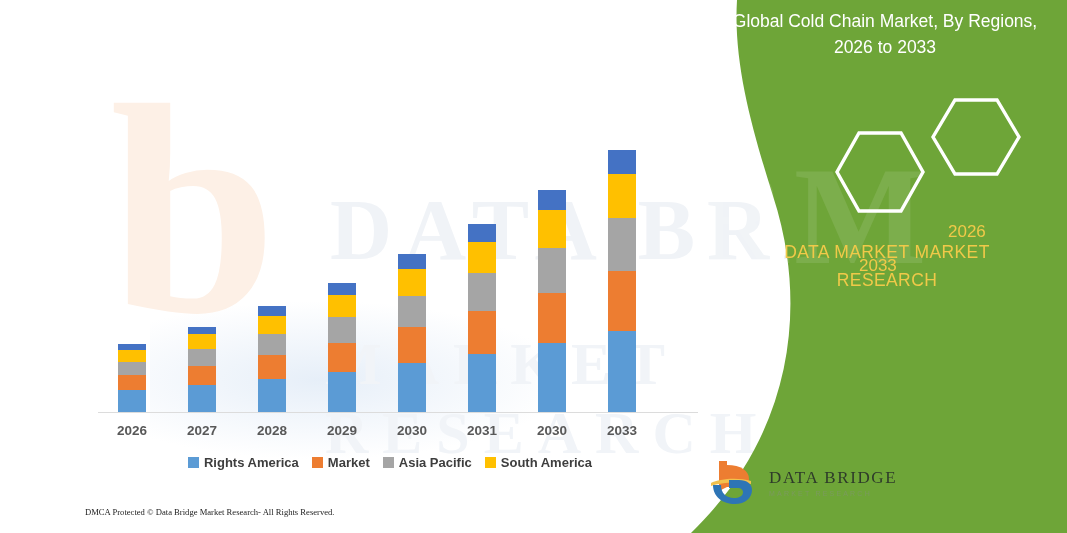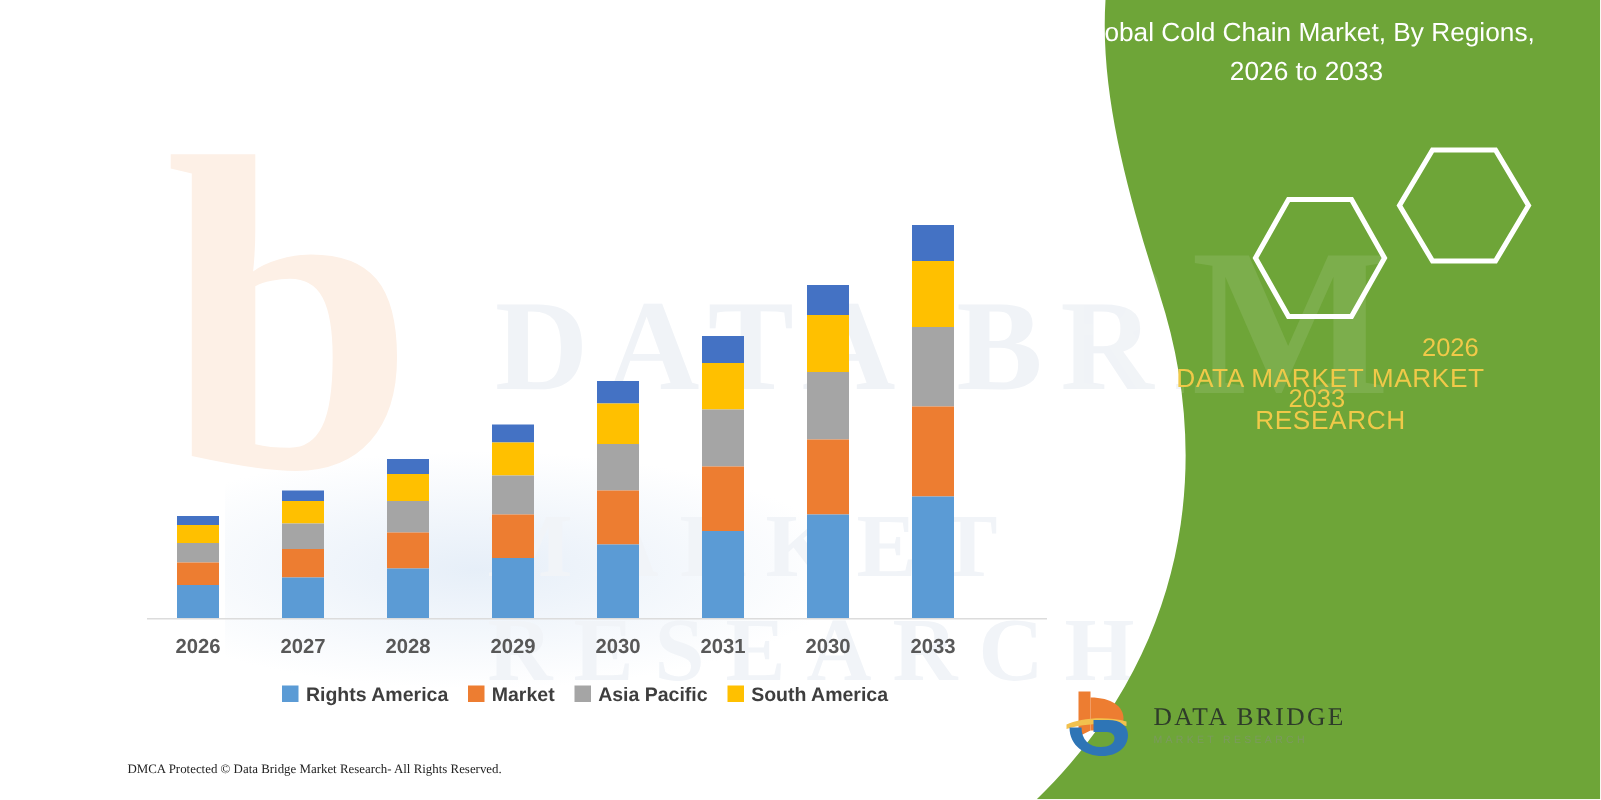--- a/index.html
+++ b/index.html
@@ -120,21 +120,21 @@
   
   .green-panel {
     position:absolute;
     right:0; top:0;
     width:390px; height:533px;
     overflow:hidden;
   }
   .green-shape { position:absolute; inset:0; }
   .panel-title {
     position:absolute;
-    left:34px; top:8px;
+    left:48px; top:8px;
     width:320px;
     text-align:center;
     color:#ffffff;
     font-size:17.5px;
     line-height:26px;
     font-family:"Liberation Sans", sans-serif;
   }
   .hexwrap { position:absolute; left:130px; top:95px; width:230px; height:125px; }
   .hex-label {
     position:absolute;

